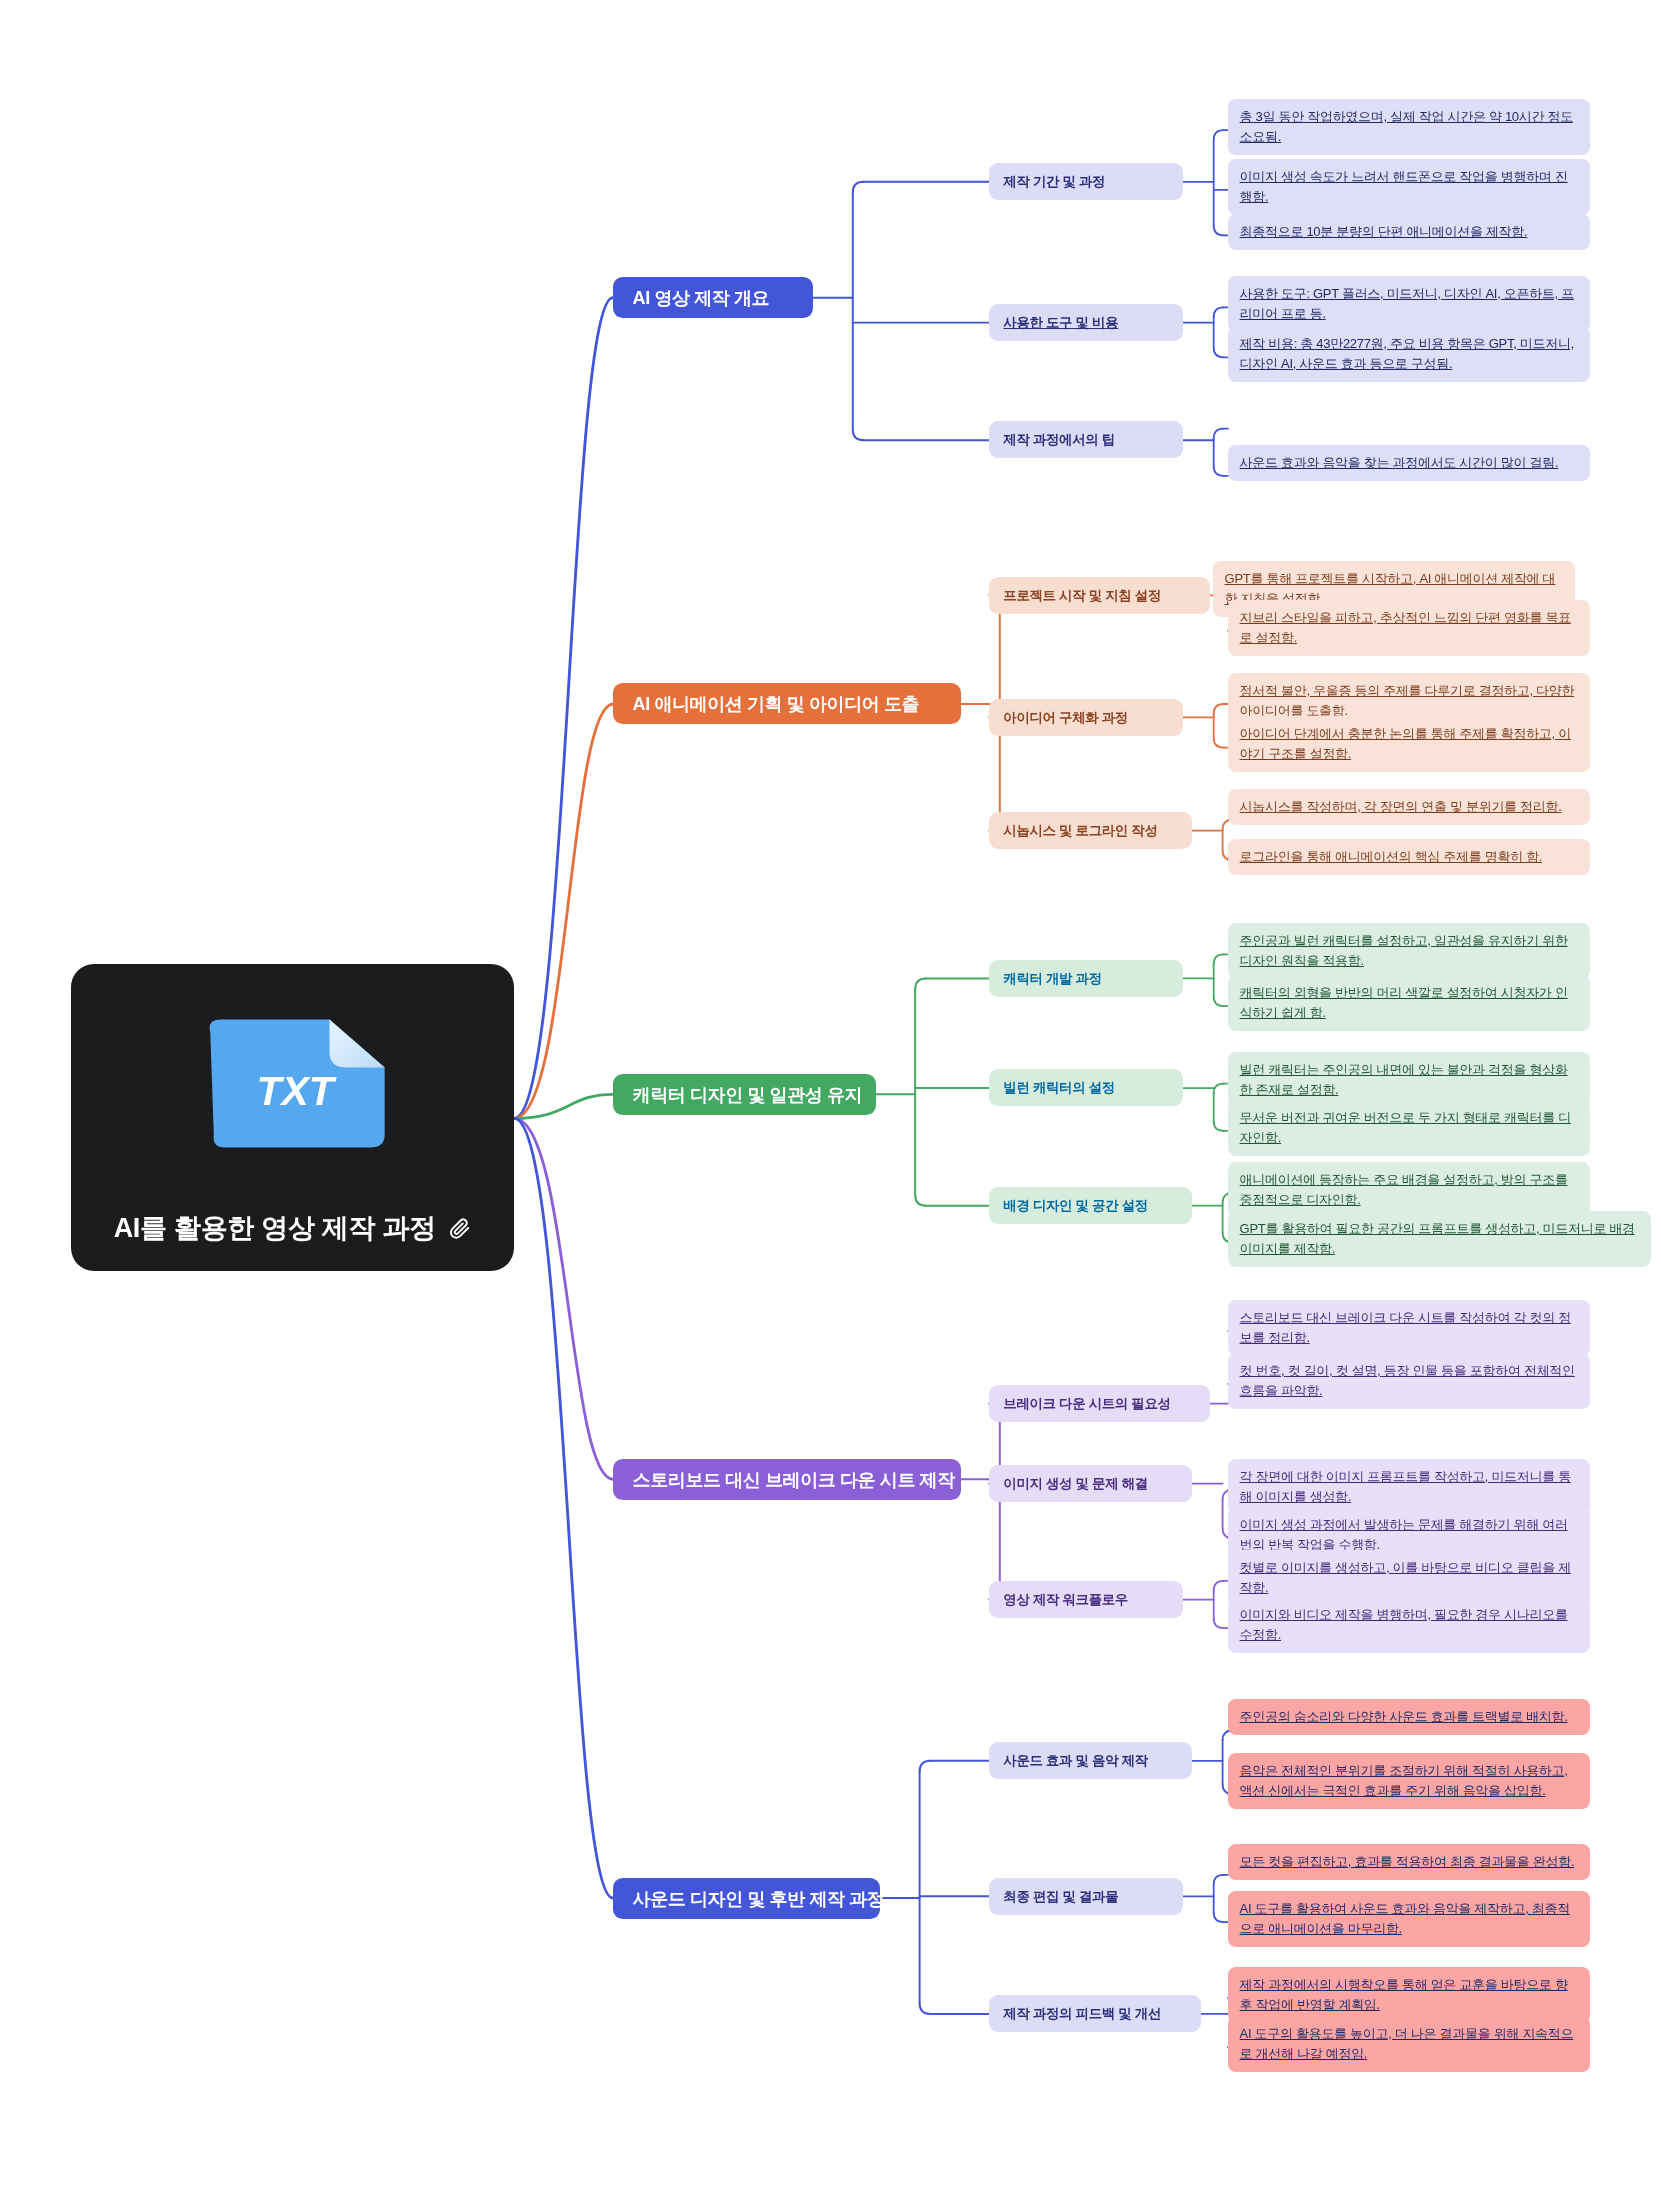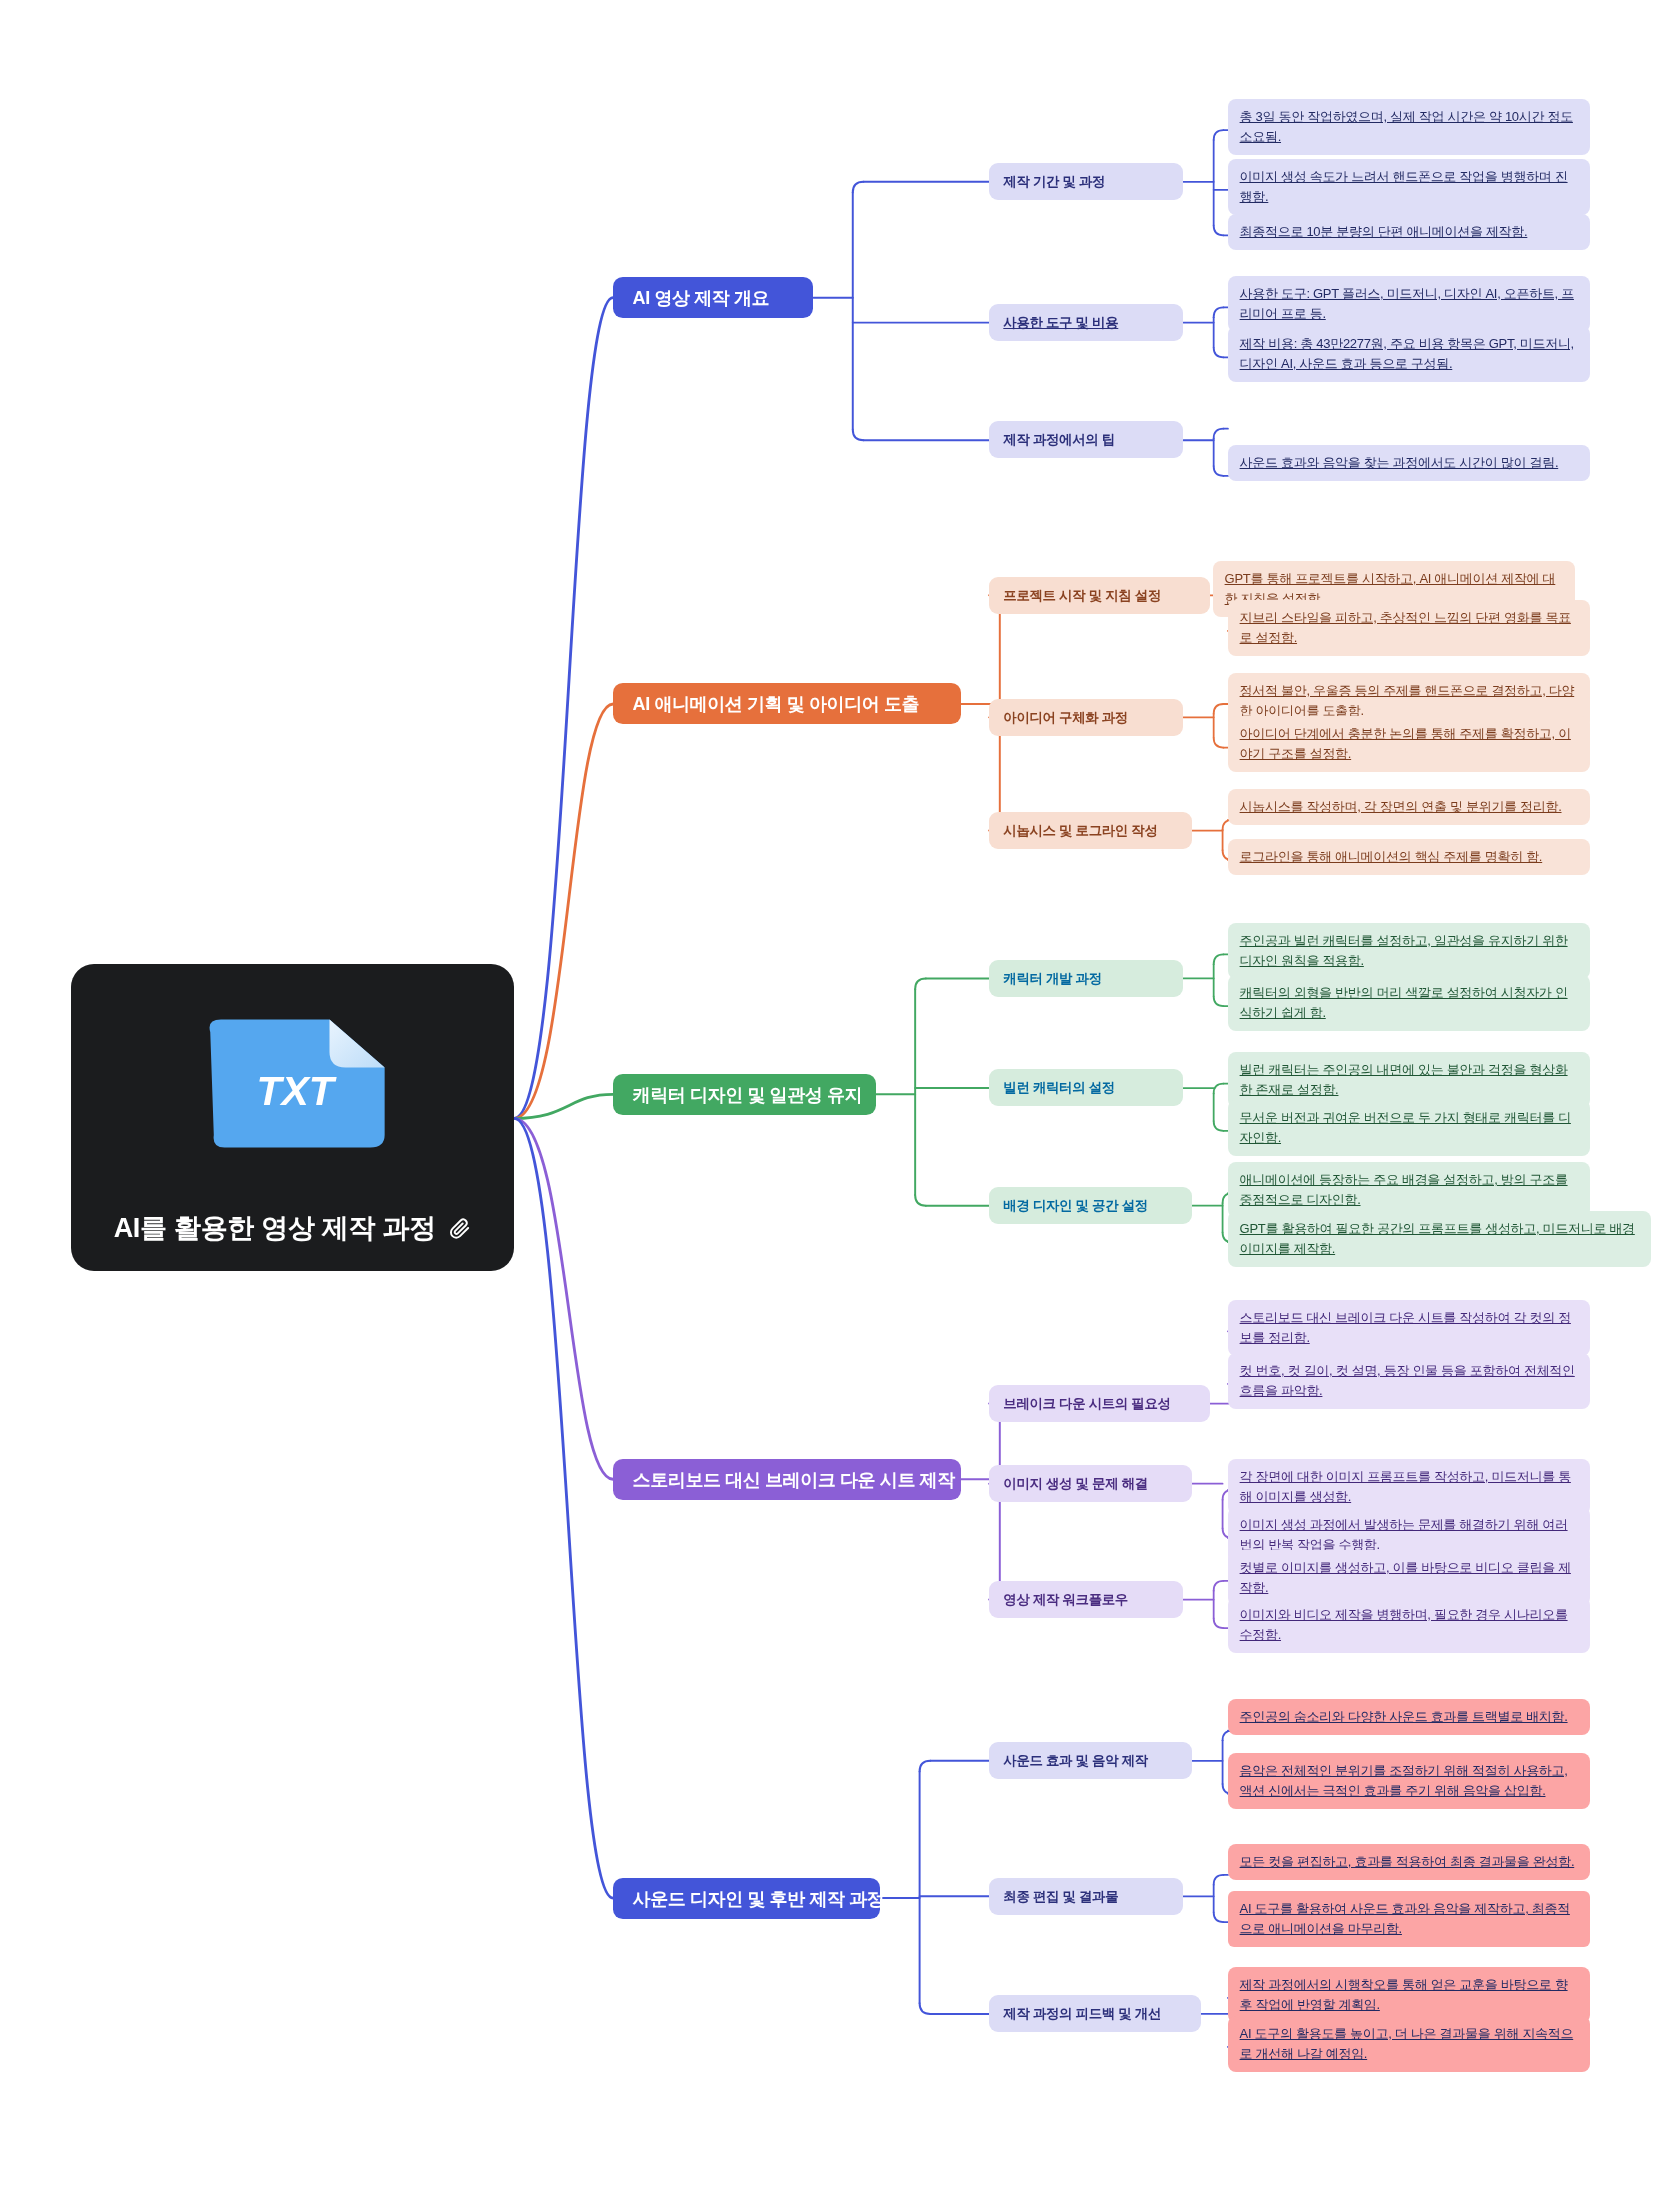--- a/index.html
+++ b/index.html
@@ -261,21 +261,21 @@
     <div class="l2 s2-blue" style="left: 989px; width: 194px; top: 304px; text-decoration: underline;">사용한 도구 및 비용</div>
     <div class="l3 s3-blue" style="left: 1228px; width: 362px; top: 276px;">사용한 도구: GPT 플러스, 미드저니, 디자인 AI, 오픈하트, 프리미어 프로 등.</div>
     <div class="l3 s3-blue" style="left: 1228px; width: 362px; top: 326px;">제작 비용: 총 43만2277원, 주요 비용 항목은 GPT, 미드저니, 디자인 AI, 사운드 효과 등으로 구성됨.</div>
     <div class="l2 s2-blue" style="left: 989px; width: 194px; top: 421px;">제작 과정에서의 팁</div>
     <div class="l3 s3-blue" style="left: 1228px; width: 362px; top: 445px;">사운드 효과와 음악을 찾는 과정에서도 시간이 많이 걸림.</div>
     <div class="l1 c-orange" style="left: 613px; width: 348px; top: 683px;">AI 애니메이션 기획 및 아이디어 도출</div>
     <div class="l2 s2-orange" style="left: 989px; width: 221px; top: 577px;">프로젝트 시작 및 지침 설정</div>
     <div class="l3 s3-orange" style="left: 1213px; width: 362px; top: 561px;">GPT를 통해 프로젝트를 시작하고, AI 애니메이션 제작에 대한 지침을 설정함.</div>
     <div class="l3 s3-orange" style="left: 1228px; width: 362px; top: 600px;">지브리 스타일을 피하고, 추상적인 느낌의 단편 영화를 목표로 설정함.</div>
     <div class="l2 s2-orange" style="left: 989px; width: 194px; top: 699px;">아이디어 구체화 과정</div>
-    <div class="l3 s3-orange" style="left: 1228px; width: 362px; top: 673px;">정서적 불안, 우울증 등의 주제를 핸드폰으로 결정하고, 다양한 아이디어를 도출함.</div>
+    <div class="l3 s3-orange" style="left: 1228px; width: 362px; top: 673px;">정서적 불안, 우울증 등의 주제를 다루기로 결정하고, 다양한 아이디어를 도출함.</div>
     <div class="l3 s3-orange" style="left: 1228px; width: 362px; top: 716px;">아이디어 단계에서 충분한 논의를 통해 주제를 확정하고, 이야기 구조를 설정함.</div>
     <div class="l2 s2-orange" style="left: 989px; width: 203px; top: 812px;">시놉시스 및 로그라인 작성</div>
     <div class="l3 s3-orange" style="left: 1228px; width: 362px; top: 789px;">시놉시스를 작성하며, 각 장면의 연출 및 분위기를 정리함.</div>
     <div class="l3 s3-orange" style="left: 1228px; width: 362px; top: 839px;">로그라인을 통해 애니메이션의 핵심 주제를 명확히 함.</div>
     <div class="l1 c-green" style="left: 613px; width: 263px; top: 1074px;">캐릭터 디자인 및 일관성 유지</div>
     <div class="l2 s2-green" style="left: 989px; width: 194px; top: 960px;">캐릭터 개발 과정</div>
     <div class="l3 s3-green" style="left: 1228px; width: 362px; top: 923px;">주인공과 빌런 캐릭터를 설정하고, 일관성을 유지하기 위한 디자인 원칙을 적용함.</div>
     <div class="l3 s3-green" style="left: 1228px; width: 362px; top: 975px;">캐릭터의 외형을 반반의 머리 색깔로 설정하여 시청자가 인식하기 쉽게 함.</div>
     <div class="l2 s2-green" style="left: 989px; width: 194px; top: 1069px;">빌런 캐릭터의 설정</div>
     <div class="l3 s3-green" style="left: 1228px; width: 362px; top: 1052px;">빌런 캐릭터는 주인공의 내면에 있는 불안과 걱정을 형상화한 존재로 설정함.</div>
@@ -292,18 +292,18 @@
     <div class="l3 s3-purple" style="left: 1228px; width: 362px; top: 1507px;">이미지 생성 과정에서 발생하는 문제를 해결하기 위해 여러 번의 반복 작업을 수행함.</div>
     <div class="l2 s2-purple" style="left: 989px; width: 194px; top: 1581px;">영상 제작 워크플로우</div>
     <div class="l3 s3-purple" style="left: 1228px; width: 362px; top: 1550px;">컷별로 이미지를 생성하고, 이를 바탕으로 비디오 클립을 제작함.</div>
     <div class="l3 s3-purple" style="left: 1228px; width: 362px; top: 1597px;">이미지와 비디오 제작을 병행하며, 필요한 경우 시나리오를 수정함.</div>
     <div class="l1 c-indigo" style="left: 613px; width: 267px; top: 1878px;">사운드 디자인 및 후반 제작 과정</div>
     <div class="l2 s2-indigo" style="left: 989px; width: 203px; top: 1742px;">사운드 효과 및 음악 제작</div>
     <div class="l3 s3-indigo" style="left: 1228px; width: 362px; top: 1699px;">주인공의 숨소리와 다양한 사운드 효과를 트랙별로 배치함.</div>
     <div class="l3 s3-indigo" style="left: 1228px; width: 362px; top: 1753px;">음악은 전체적인 분위기를 조절하기 위해 적절히 사용하고, 액션 신에서는 극적인 효과를 주기 위해 음악을 삽입함.</div>
     <div class="l2 s2-indigo" style="left: 989px; width: 194px; top: 1878px;">최종 편집 및 결과물</div>
     <div class="l3 s3-indigo" style="left: 1228px; width: 362px; top: 1844px;">모든 컷을 편집하고, 효과를 적용하여 최종 결과물을 완성함.</div>
-    <div class="l3 s3-indigo" style="left: 1228px; width: 362px; top: 1891px; border-radius: 6px;">AI 도구를 활용하여 사운드 효과와 음악을 제작하고, 최종적으로 애니메이션을 마무리함.</div>
+    <div class="l3 s3-indigo" style="left: 1228px; width: 362px; top: 1891px;">AI 도구를 활용하여 사운드 효과와 음악을 제작하고, 최종적으로 애니메이션을 마무리함.</div>
     <div class="l2 s2-indigo" style="left: 989px; width: 212px; top: 1995px;">제작 과정의 피드백 및 개선</div>
     <div class="l3 s3-indigo" style="left: 1228px; width: 362px; top: 1967px;">제작 과정에서의 시행착오를 통해 얻은 교훈을 바탕으로 향후 작업에 반영할 계획임.</div>
     <div class="l3 s3-indigo" style="left: 1228px; width: 362px; top: 2016px;">AI 도구의 활용도를 높이고, 더 나은 결과물을 위해 지속적으로 개선해 나갈 예정임.</div>
   </div>
 
 
 </body></html>

